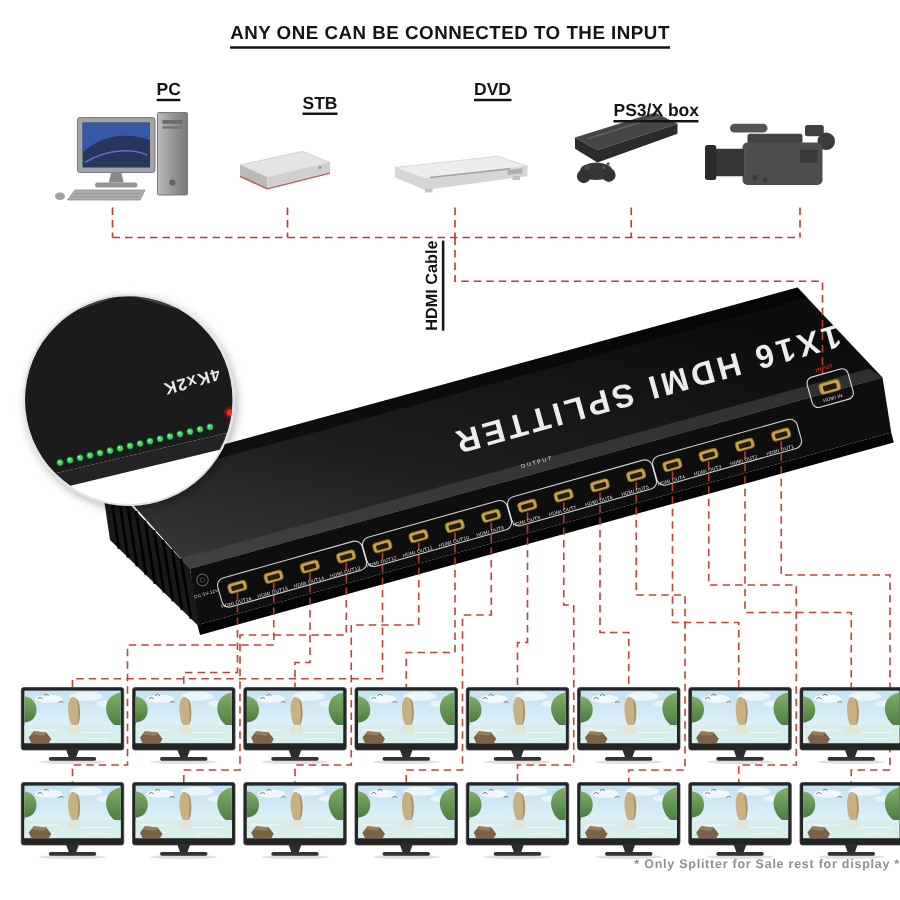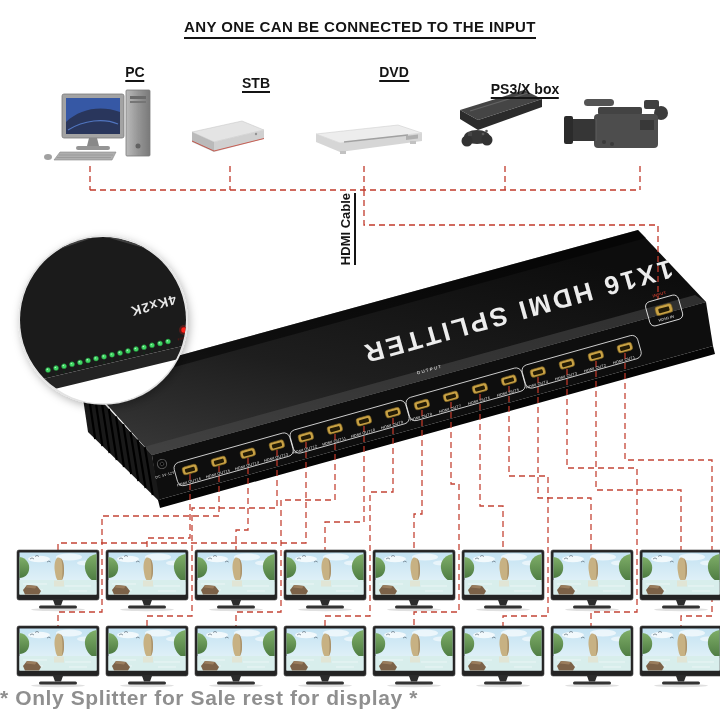--- a/index.html
+++ b/index.html
@@ -10,22 +10,22 @@
   .title{left:0;top:18px;width:720px;text-align:center;}
   .title span{display:inline-block;font-size:15px;font-weight:bold;letter-spacing:.4px;
     border-bottom:2.5px solid #141414;padding-bottom:2px;}
   .src-label{transform:translateX(-50%);text-align:center;line-height:1.15;margin-left:28px;}
   .src-label span{display:inline-block;font-size:14px;font-weight:bold;
     border-bottom:2px solid #141414;padding-bottom:0px;}
   .cable{left:300px;top:219px;width:92px;text-align:center;
     transform:rotate(-90deg);transform-origin:center;}
   .cable span{display:inline-block;font-size:13px;font-weight:bold;
     border-bottom:2px solid #141414;padding-bottom:1px;}
-  .note{left:0;top:686px;width:720px;text-align:left;color:#8f8f8f;
-    font-size:21px;font-weight:bold;letter-spacing:.6px;}
+  .note{left:0;top:686px;width:720px;text-align:right;color:#8f8f8f;
+    font-size:10px;font-weight:bold;letter-spacing:.6px;}
   svg{font-family:"Liberation Sans",sans-serif;}
 </style>
 </head>
 <body>
 
 <div id="stage">
 
 <svg id="gfx" width="720" height="720" viewBox="0 0 720 720">
   <defs>
     <linearGradient id="topg" x1="0" y1="1" x2="0.55" y2="0">

